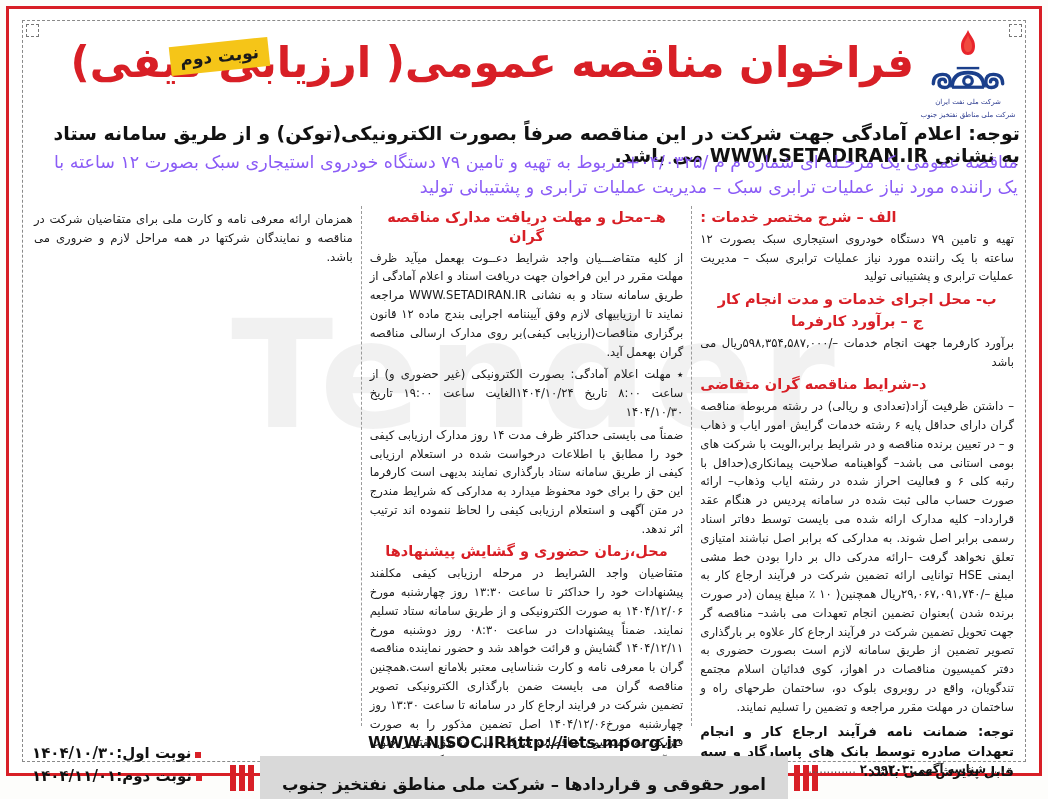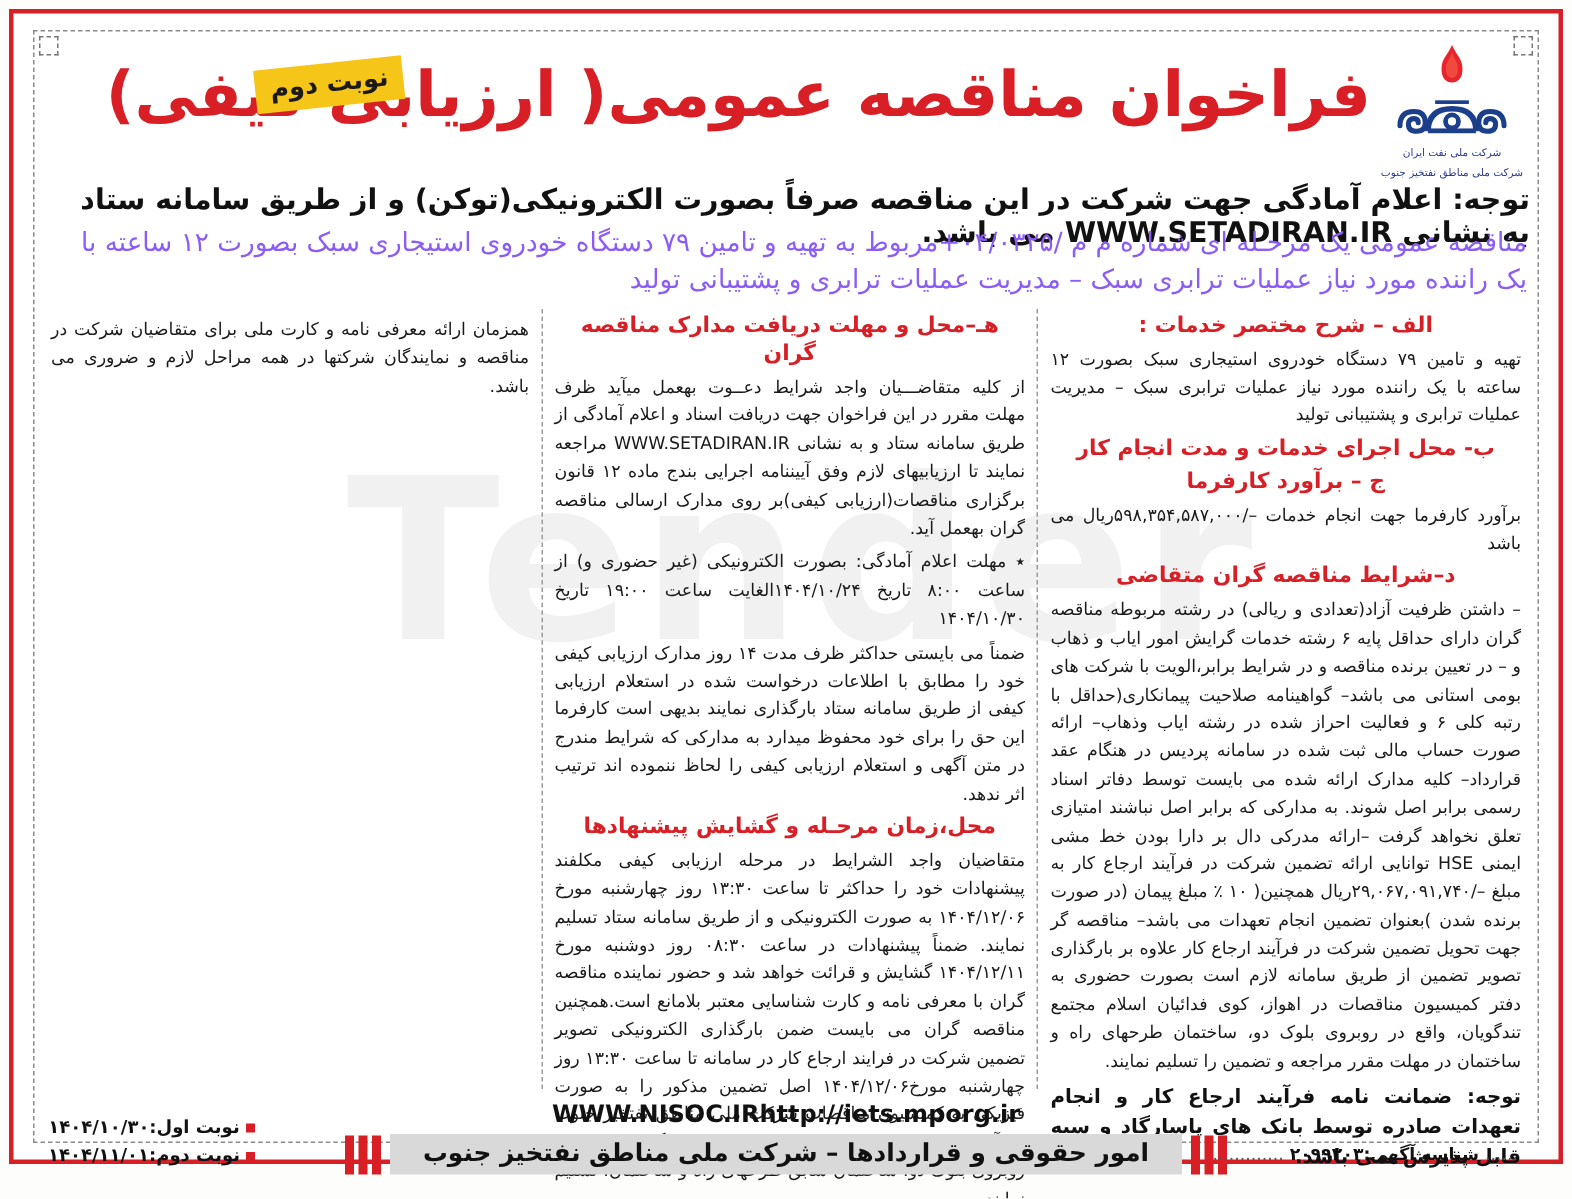--- a/index.html
+++ b/index.html
@@ -151,21 +151,21 @@
   .col-left  { width: 33.6%; }
 
   .sec-head {
     color: #d81f26;
     font-weight: bold;
     font-size: 14.5px;
     text-align: center;
     margin: 2px 0 3px 0;
     line-height: 1.3;
   }
-  .sec-head.right-al { text-align: center; }
+  .sec-head.right-al { text-align: left; }
 
   .para {
     font-size: 11.6px;
     color: #1a1a1a;
     text-align: justify;
     line-height: 1.62;
     margin: 0 0 4px 0;
   }
 
   .note-bold {
@@ -211,39 +211,39 @@
   .bars span {
     display: block;
     width: 6px; height: 26px;
     background: #d81f26;
   }
   .footer-org {
     background: #d9d9d9;
     color: #111;
     font-size: 16.5px;
     font-weight: bold;
-    padding: 3px 22px 5px 22px;
+    padding: 19px 22px 5px 22px;
     white-space: nowrap;
   }
   .footer-id {
     position: absolute;
     right: 10px; top: 6px;
     font-size: 11.5px;
     color: #111;
     font-weight: bold;
     white-space: nowrap;
   }
   .footer-dates {
     position: absolute;
     left: 6px; top: -14px;
-    font-size: 12px;
+    font-size: 15px;
     font-weight: bold;
     color: #111;
     line-height: 1.55;
-    text-align: center;
+    text-align: left;
     white-space: nowrap;
   }
   .footer-dates .bullet {
     display: inline-block;
     width: 6px; height: 6px;
     background: #d81f26;
     margin-left: 4px;
   }
   .dots {
     letter-spacing: 1px;
@@ -307,21 +307,21 @@
 
       <div class="note-bold">توجه: ضمانت نامه فرآیند ارجاع کار و انجام تعهدات صادره توسط بانک های پاسارگاد و سپه قابل پذیرش نمی باشد.</div>
     </div>
 
     <div class="col col-mid">
       <div class="sec-head">هـ–محل و مهلت دریافت مدارک مناقصه گران</div>
       <div class="para">از کلیه متقاضـــیان واجد شرایط دعــوت بهعمل میآید ظرف مهلت مقرر در این فراخوان جهت دریافت اسناد و اعلام آمادگی از طریق سامانه ستاد و به نشانی WWW.SETADIRAN.IR مراجعه نمایند تا ارزیابیهای لازم وفق آییننامه اجرایی بندج ماده ۱۲ قانون برگزاری مناقصات(ارزیابی کیفی)بر روی مدارک ارسالی مناقصه گران بهعمل آید.</div>
       <div class="para">٭ مهلت اعلام آمادگی: بصورت الکترونیکی (غیر حضوری و) از ساعت ۸:۰۰ تاریخ ۱۴۰۴/۱۰/۲۴الغایت ساعت ۱۹:۰۰  تاریخ  ۱۴۰۴/۱۰/۳۰</div>
       <div class="para">ضمناً می بایستی حداکثر ظرف مدت ۱۴ روز مدارک ارزیابی کیفی خود را مطابق با اطلاعات درخواست شده در استعلام ارزیابی کیفی از طریق سامانه ستاد بارگذاری نمایند بدیهی است کارفرما این حق را برای خود محفوظ میدارد به مدارکی که شرایط مندرج در متن آگهی و استعلام ارزیابی کیفی را لحاظ ننموده اند ترتیب اثر ندهد.</div>
 
-      <div class="sec-head">محل،زمان مرحـله و گشایش پیشنهادها</div>
+      <div class="sec-head">محل،زمان حضوری و گشایش پیشنهادها</div>
       <div class="para">متقاضیان واجد الشرایط در مرحله ارزیابی کیفی مکلفند پیشنهادات خود را حداکثر تا ساعت ۱۳:۳۰ روز چهارشنبه مورخ ۱۴۰۴/۱۲/۰۶ به صورت الکترونیکی و از طریق سامانه ستاد تسلیم نمایند. ضمناً پیشنهادات در ساعت ۰۸:۳۰  روز  دوشنبه مورخ ۱۴۰۴/۱۲/۱۱ گشایش و قرائت خواهد شد و حضور نماینده مناقصه گران با معرفی نامه و کارت شناسایی معتبر بلامانع است.همچنین مناقصه گران می بایست ضمن بارگذاری الکترونیکی تصویر تضمین شرکت در فرایند ارجاع کار در سامانه تا ساعت ۱۳:۳۰ روز چهارشنبه مورخ۱۴۰۴/۱۲/۰۶ اصل تضمین مذکور را به صورت فیزیکی به کمیسیون مناقصات شرکت ملی مناطق نفتخیز جنوب در آدرس: اهواز– کوی فدائیان اسلام مجتمع تندگویان، واقع در روبروی بلوک دو، ساختمان سابق طرحهای راه و ساختمان، تسلیم نمایند.</div>
     </div>
 
     <div class="col col-left">
       <div class="para" style="visibility:hidden;height:0;overflow:hidden;">متقاضیان واجد الشرایط در مرحله ارزیابی کیفی مکلفند پیشنهادات خود را حداکثر تا ساعت ۱۳:۳۰ روز چهارشنبه مورخ ۱۴۰۴/۱۲/۰۶ به صورت الکترونیکی و از طریق سامانه ستاد تسلیم نمایند. ضمناً پیشنهادات در ساعت ۰۸:۳۰  روز  دوشنبه مورخ ۱۴۰۴/۱۲/۱۱ گشایش و قرائت خواهد شد و حضور نماینده مناقصه گران با معرفی نامه و کارت شناسایی معتبر بلامانع است.همچنین مناقصه گران می بایست ضمن بارگذاری الکترونیکی تصویر تضمین شرکت در فرایند ارجاع کار در سامانه تا ساعت ۱۳:۳۰ روز چهارشنبه مورخ۱۴۰۴/۱۲/۰۶ اصل تضمین مذکور را به صورت فیزیکی به کمیسیون مناقصات شرکت ملی مناطق نفتخیز جنوب در آدرس: اهواز– کوی فدائیان اسلام مجتمع تندگویان، واقع در روبروی بلوک دو، ساختمان سابق طرحهای راه و ساختمان، تسلیم نمایند.</div>
       <div class="para">همزمان ارائه معرفی نامه و کارت ملی برای متقاضیان شرکت در مناقصه و نمایندگان شرکتها در همه مراحل لازم و ضروری می باشد.</div>
     </div>
 
   </div>
 

